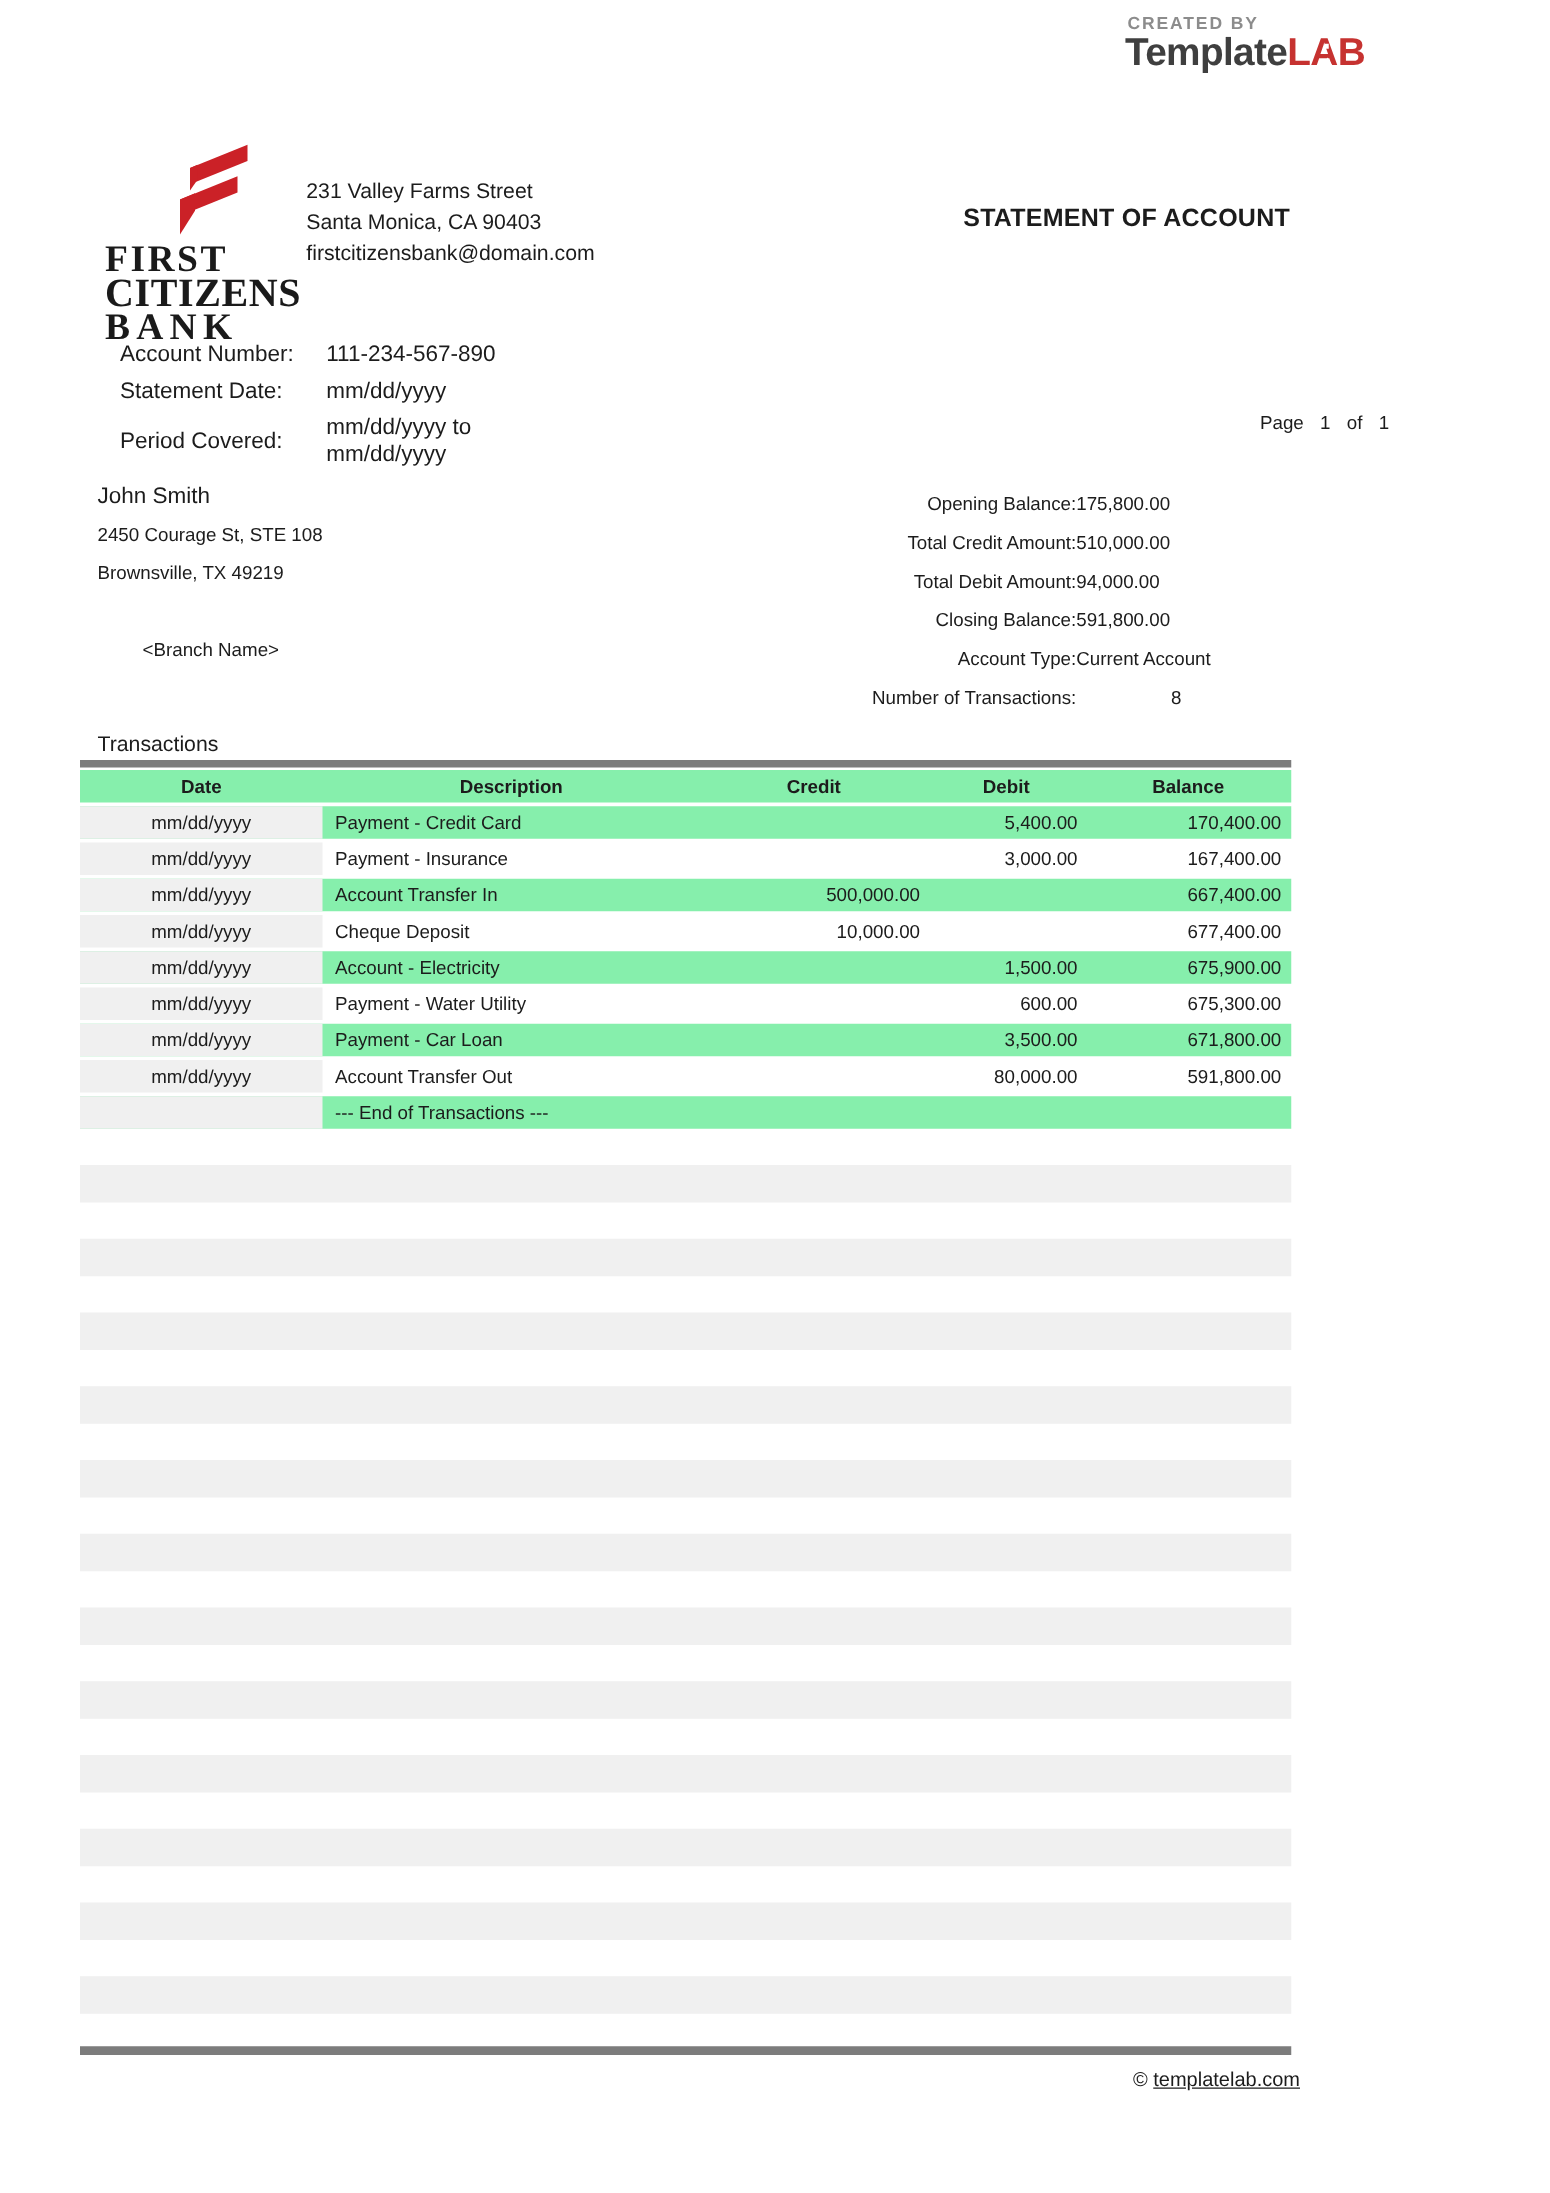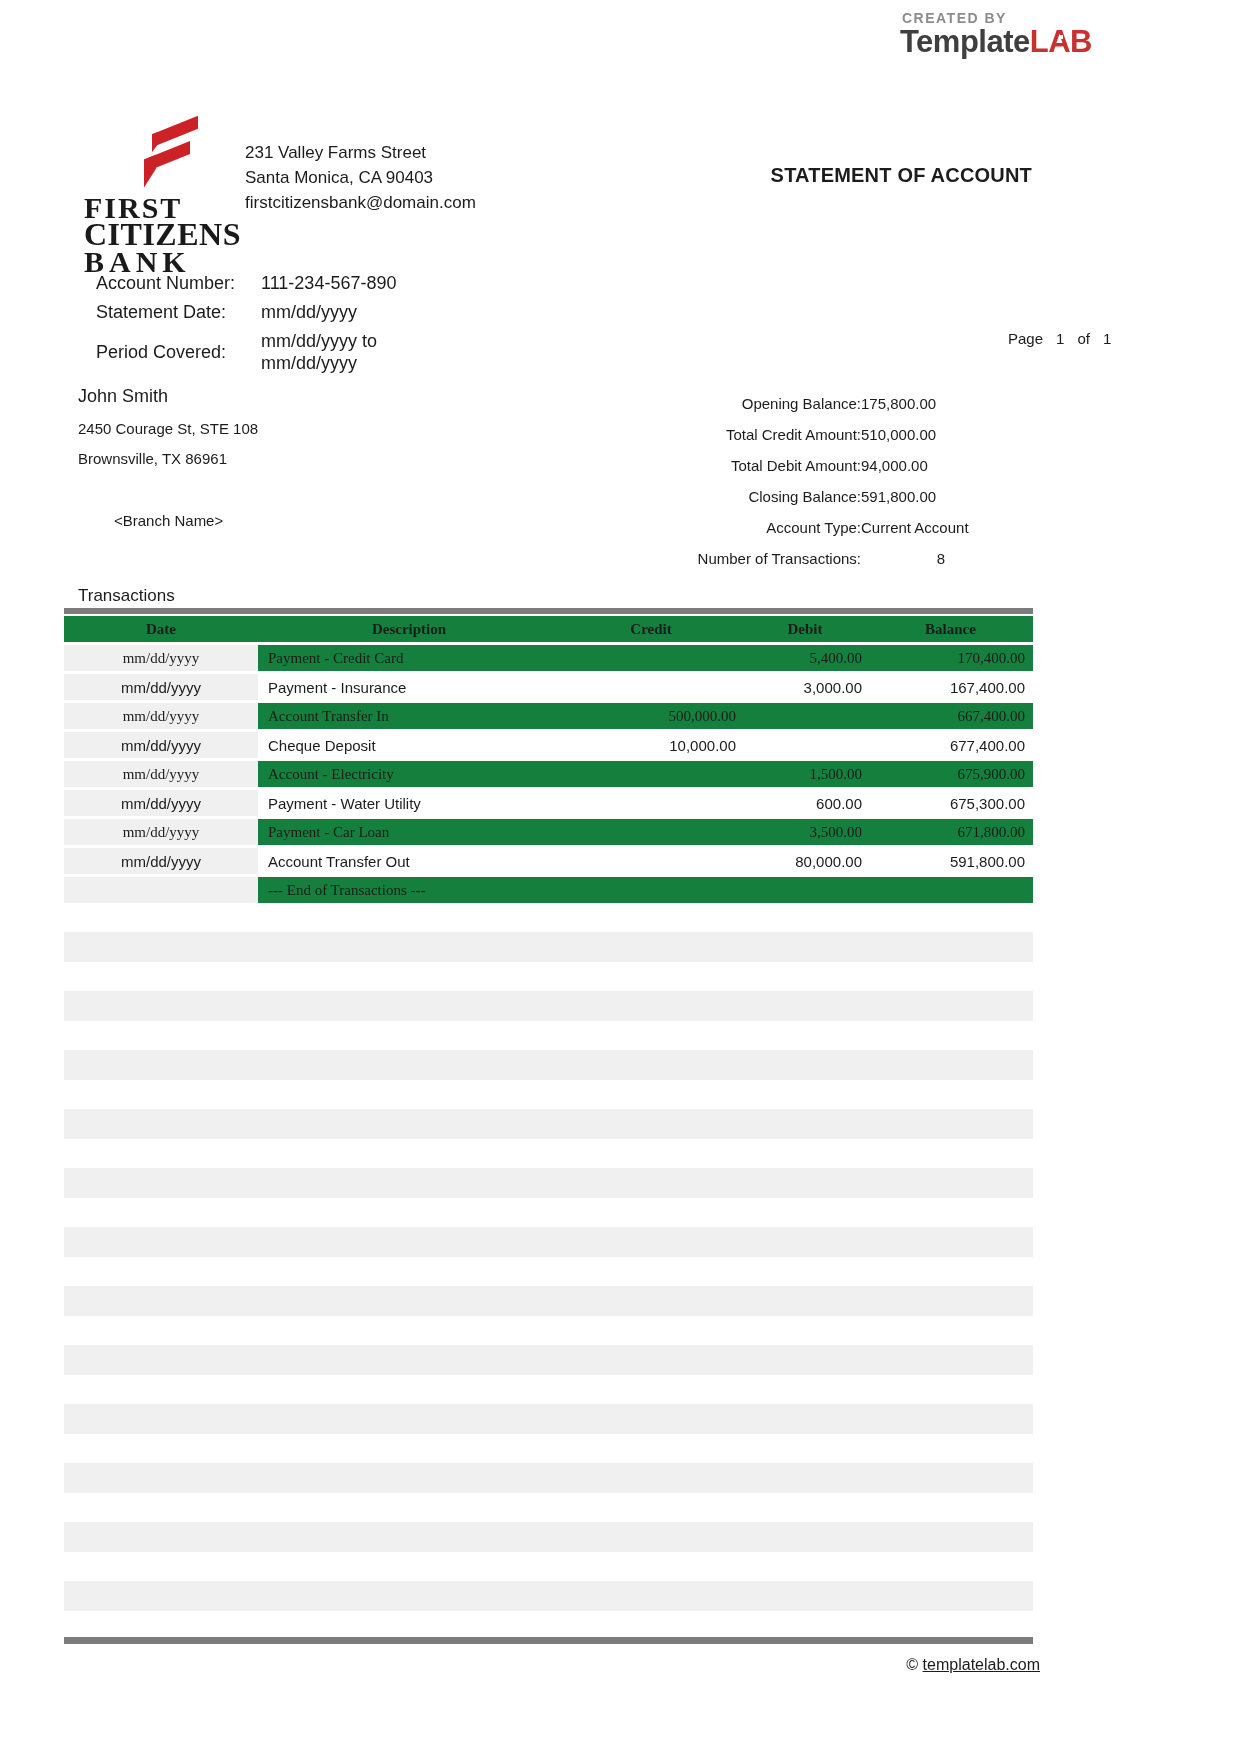--- a/index.html
+++ b/index.html
@@ -49,21 +49,21 @@
   .sum-row { display:flex; line-height:31px; }
   .sum-row .lbl { flex:1; text-align:right; }
   .sum-row .val { width:160px; text-align:left; }
   .sum-row .val.ctr { text-align:center; }
 
   
   .tx-title { position:absolute; top:586px; left:78px; font-size:17px; }
   .table-area { position:absolute; top:608px; left:64px; width:969px; }
   .top-bar { height:6px; background:#7c7c7c; margin-bottom:2px; }
   .t-row { display:flex; height:26px; margin-bottom:3px; align-items:center; font-size:15px; }
-  .t-row.shade { background:#15803d;font-family:Liberation Serif, serif; }
+  .t-row.shade { background:#86efac; }
   .t-head { font-weight:bold; }
   .c-date  { width:194px; text-align:center; height:100%; display:flex; align-items:center; justify-content:center; background:#f0f0f0; }
   .t-head .c-date { background:transparent; }
   .c-desc  { width:302px; padding-left:10px; height:100%; display:flex; align-items:center; }
   .c-credit{ width:182px; padding-right:6px; height:100%; display:flex; align-items:center; justify-content:flex-end; }
   .c-debit { width:126px; padding-right:6px; height:100%; display:flex; align-items:center; justify-content:flex-end; }
   .c-bal   { width:165px; padding-right:8px; height:100%; display:flex; align-items:center; justify-content:flex-end; }
   .t-head .c-desc, .t-head .c-credit, .t-head .c-debit, .t-head .c-bal { justify-content:center; padding:0; }
 
   .band { height:30px; margin-top:29px; background:#f0f0f0; }
@@ -125,21 +125,21 @@
 
 <div class="page-label">
   <span>Page</span>
   <span>1</span>
   <span>of</span>
   <span>1</span>
 </div>
 
 <div class="cust-name">John Smith</div>
 <div class="cust-a1">2450 Courage St, STE 108</div>
-<div class="cust-a2">Brownsville, TX 86961</div>
+<div class="cust-a2">Brownsville, TX 49219</div>
 <div class="branch">&lt;Branch Name&gt;</div>
 
 <div class="summary">
   <div class="sum-row">
     <span class="lbl">Opening Balance:</span>
     <span class="val">175,800.00</span>
   </div>
   <div class="sum-row">
     <span class="lbl">Total Credit Amount:</span>
     <span class="val">510,000.00</span>

